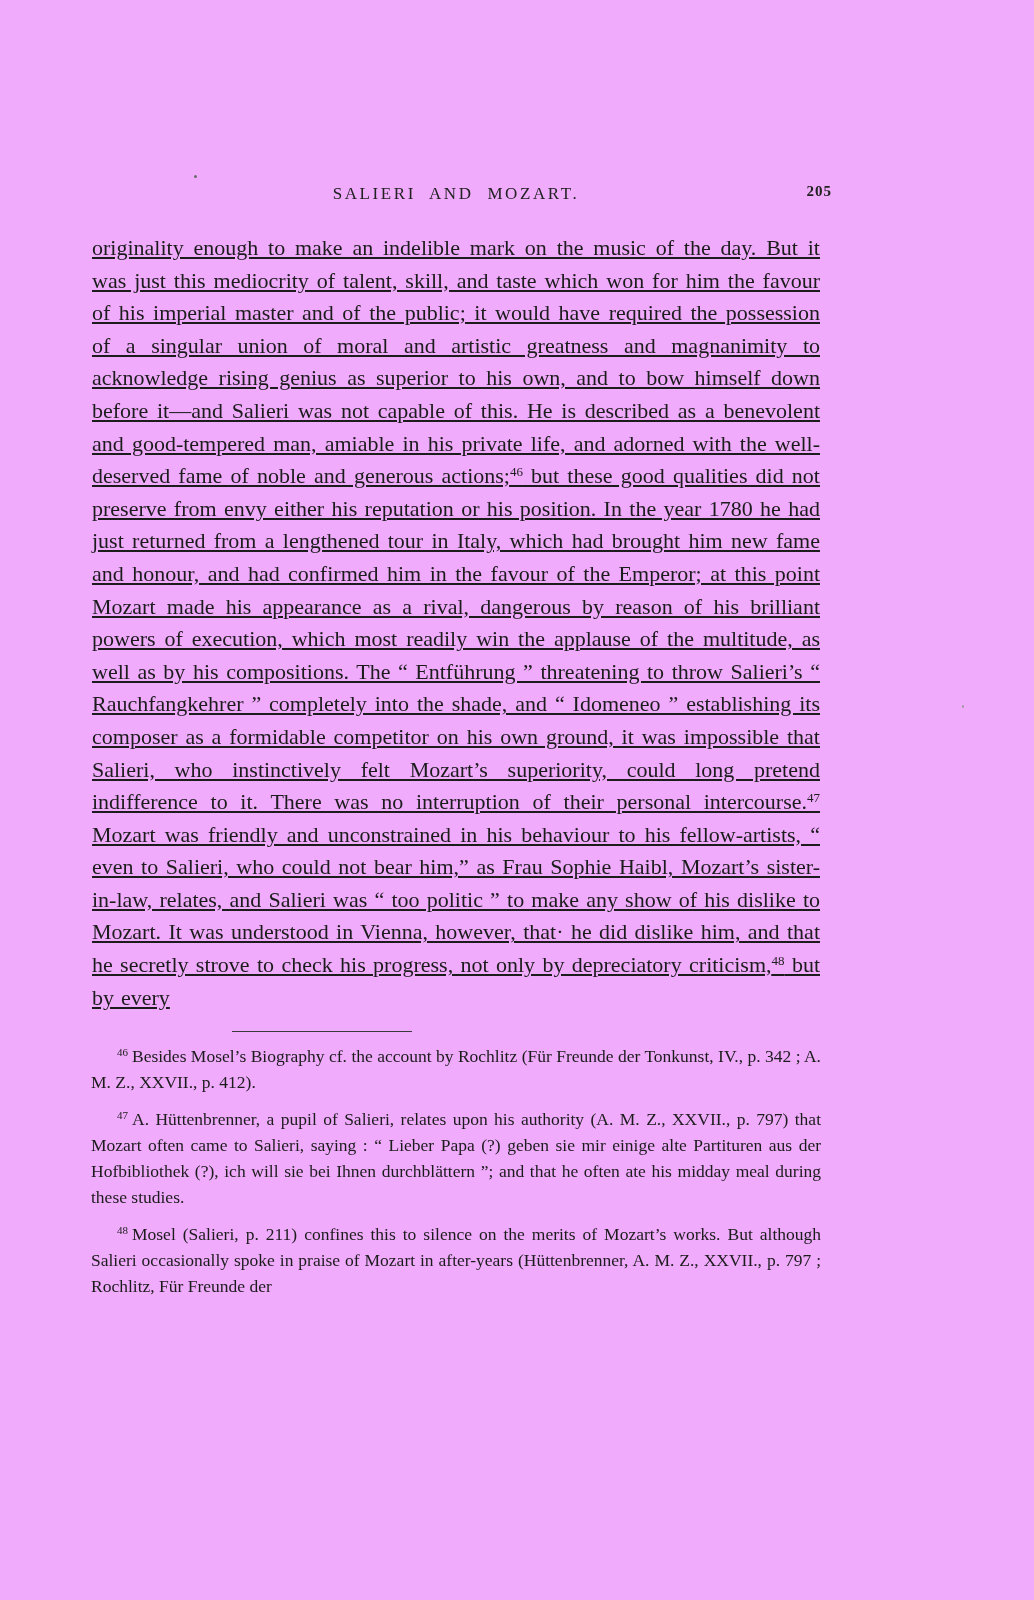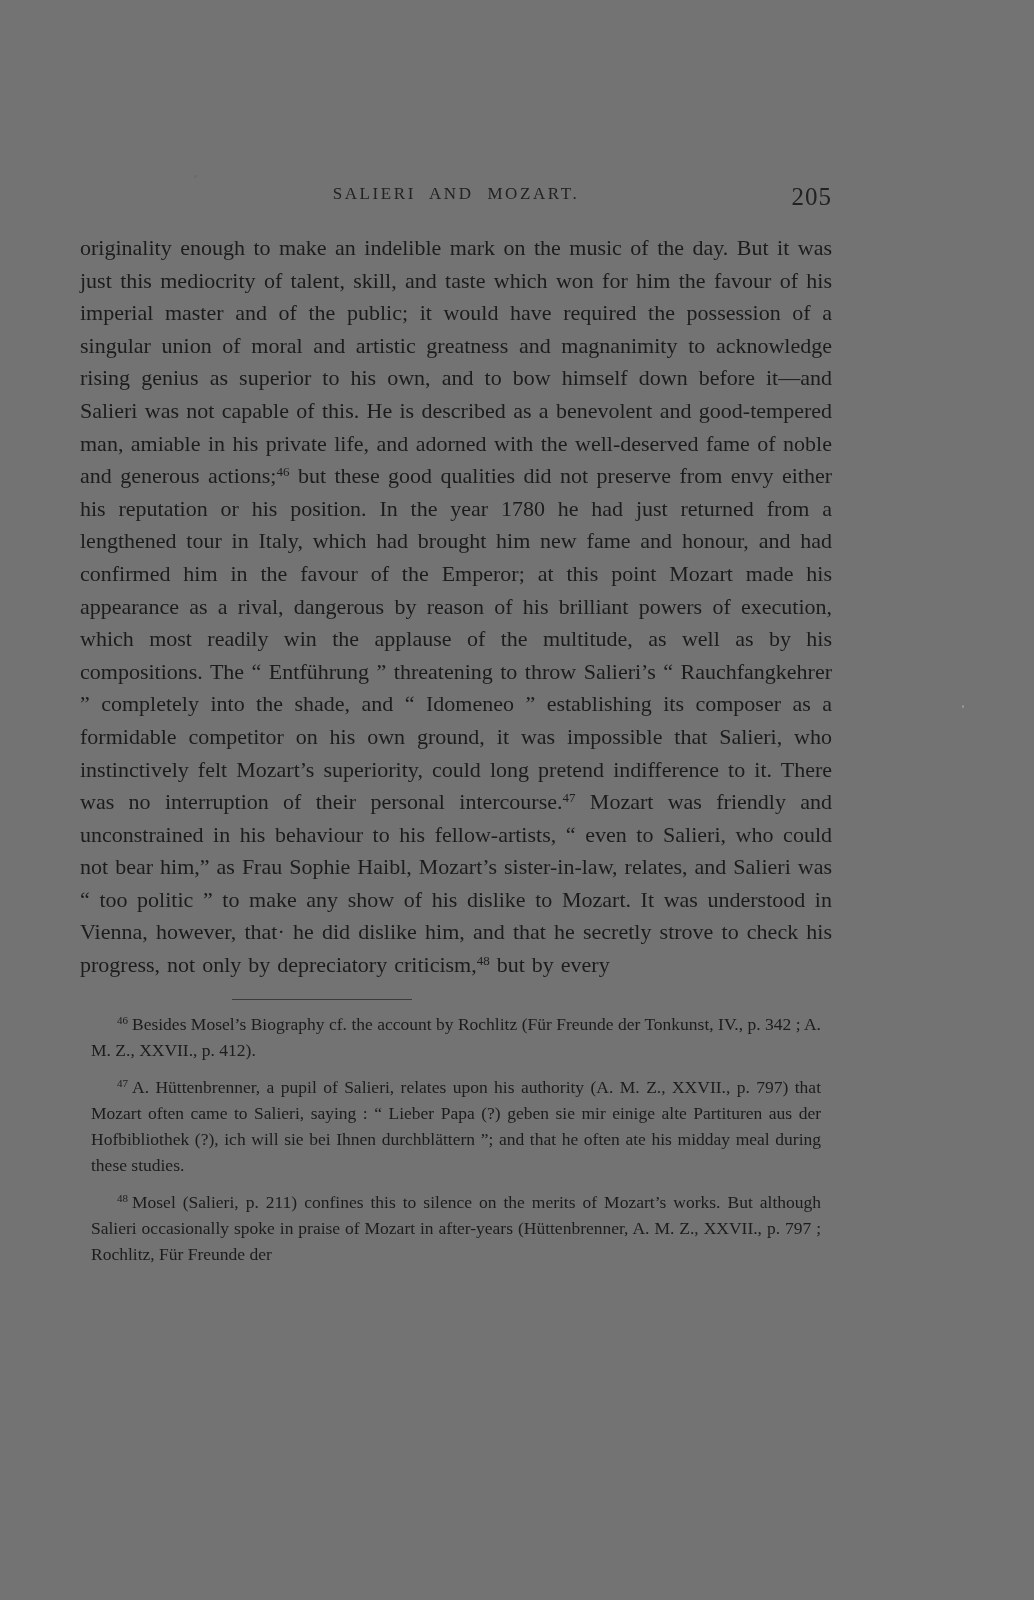--- a/index.html
+++ b/index.html
@@ -4,21 +4,21 @@
 <style>
   html, body {
     margin: 0;
     padding: 0;
     background: #ffffff;
   }
   .page {
     position: relative;
     width: 1034px;
     height: 1600px;
-    background: #737373;
+    background: #f0abfc;
     font-family: "Liberation Serif", "DejaVu Serif", serif;
     color: #1c1c1c;
     overflow: hidden;
   }
   .content {
     position: absolute;
     left: 80px;
     top: 184px;
     width: 752px;
   }
@@ -32,30 +32,32 @@
     text-align: center;
     font-size: 17px;
     letter-spacing: 2.6px;
     word-spacing: 7px;
     color: #222;
   }
   .page-number {
     position: absolute;
     right: 0;
     top: -1px;
-    font-size: 25px;
+    font-size: 15px;
     letter-spacing: 1px;
     color: #222;
+    font-weight: bold;
   }
   .body-text {
-    margin: 0;
+    margin: 12px;
     font-size: 22px;
     line-height: 32.6px;
     text-align: justify;
     word-spacing: 1.5px;
+    text-decoration: underline;
   }
   .body-text sup.ref {
     font-size: 13px;
     line-height: 0;
     vertical-align: 7px;
     letter-spacing: 0;
   }
   .footnote-rule {
     border: none;
     border-top: 1.5px solid #3a3a3a;

